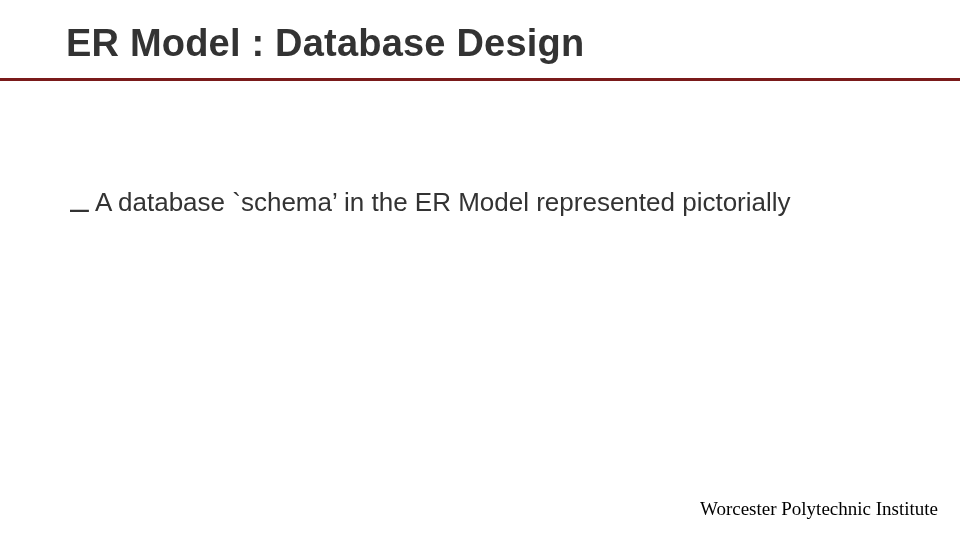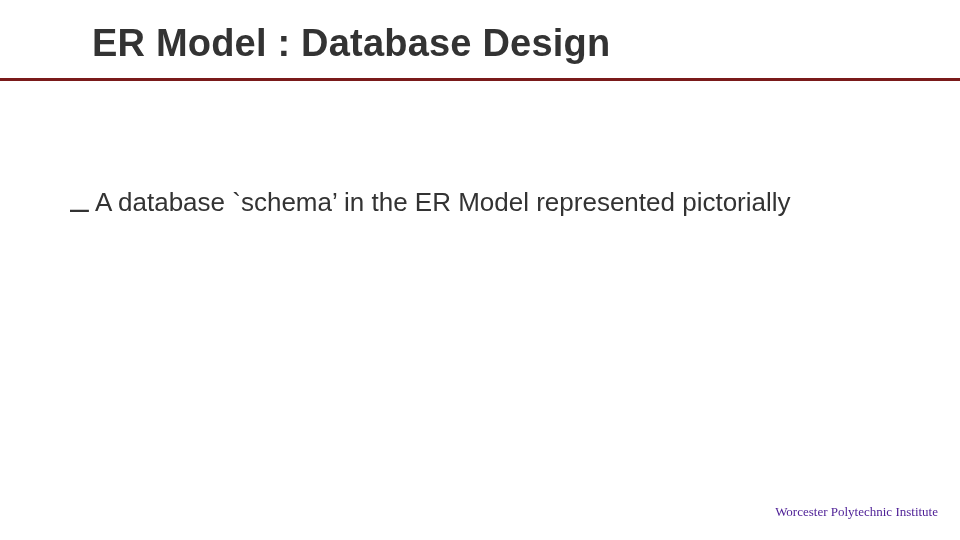--- a/index.html
+++ b/index.html
@@ -1,25 +1,25 @@
 <!DOCTYPE html>
 <html><head>
 <meta charset="utf-8">
 <style>
   * { margin: 0; padding: 0; box-sizing: border-box; }
   html, body { width: 960px; height: 540px; background: #ffffff; font-family: Verdana, Geneva, sans-serif; overflow: hidden; }
   .slide { width: 960px; height: 540px; position: relative; }
   .title-block { position: absolute; left: 0; right: 0; top: 22px; }
-  .title { font-size: 38px; font-weight: 700; color: #333333; padding-left: 92px; letter-spacing: 0.2px; }
+  .title { font-size: 38px; font-weight: 700; color: #333333; padding-left: 66px; letter-spacing: 0.2px; }
   .rule { position: absolute; left: 0; right: 0; top: 78px; height: 0; border-top: 3px solid #7a1a1a; }
   .body { position: absolute; left: 70px; right: 90px; top: 186px; }
   .bullet-row { display: flex; align-items: flex-start; }
   .dash { font-size: 34px; color: #333333; line-height: 1.25; margin-right: 6px; min-width: 18px; text-align: center; }
   .bullet-text { font-size: 26px; color: #333333; line-height: 1.28; }
-  .footer { position: absolute; right: 22px; bottom: 20px; font-family: "Times New Roman", Times, serif; font-size: 13px; color: #4c1d95; }
+  .footer { position: absolute; right: 22px; bottom: 20px; font-family: "Times New Roman", Times, serif; font-size: 19px; color: #000000; }
 </style>
 </head>
 <body>
 
 <div class="slide">
   <div class="title-block">
     <h1 class="title">ER Model : Database Design</h1>
   </div>
   <div class="rule"></div>
 

